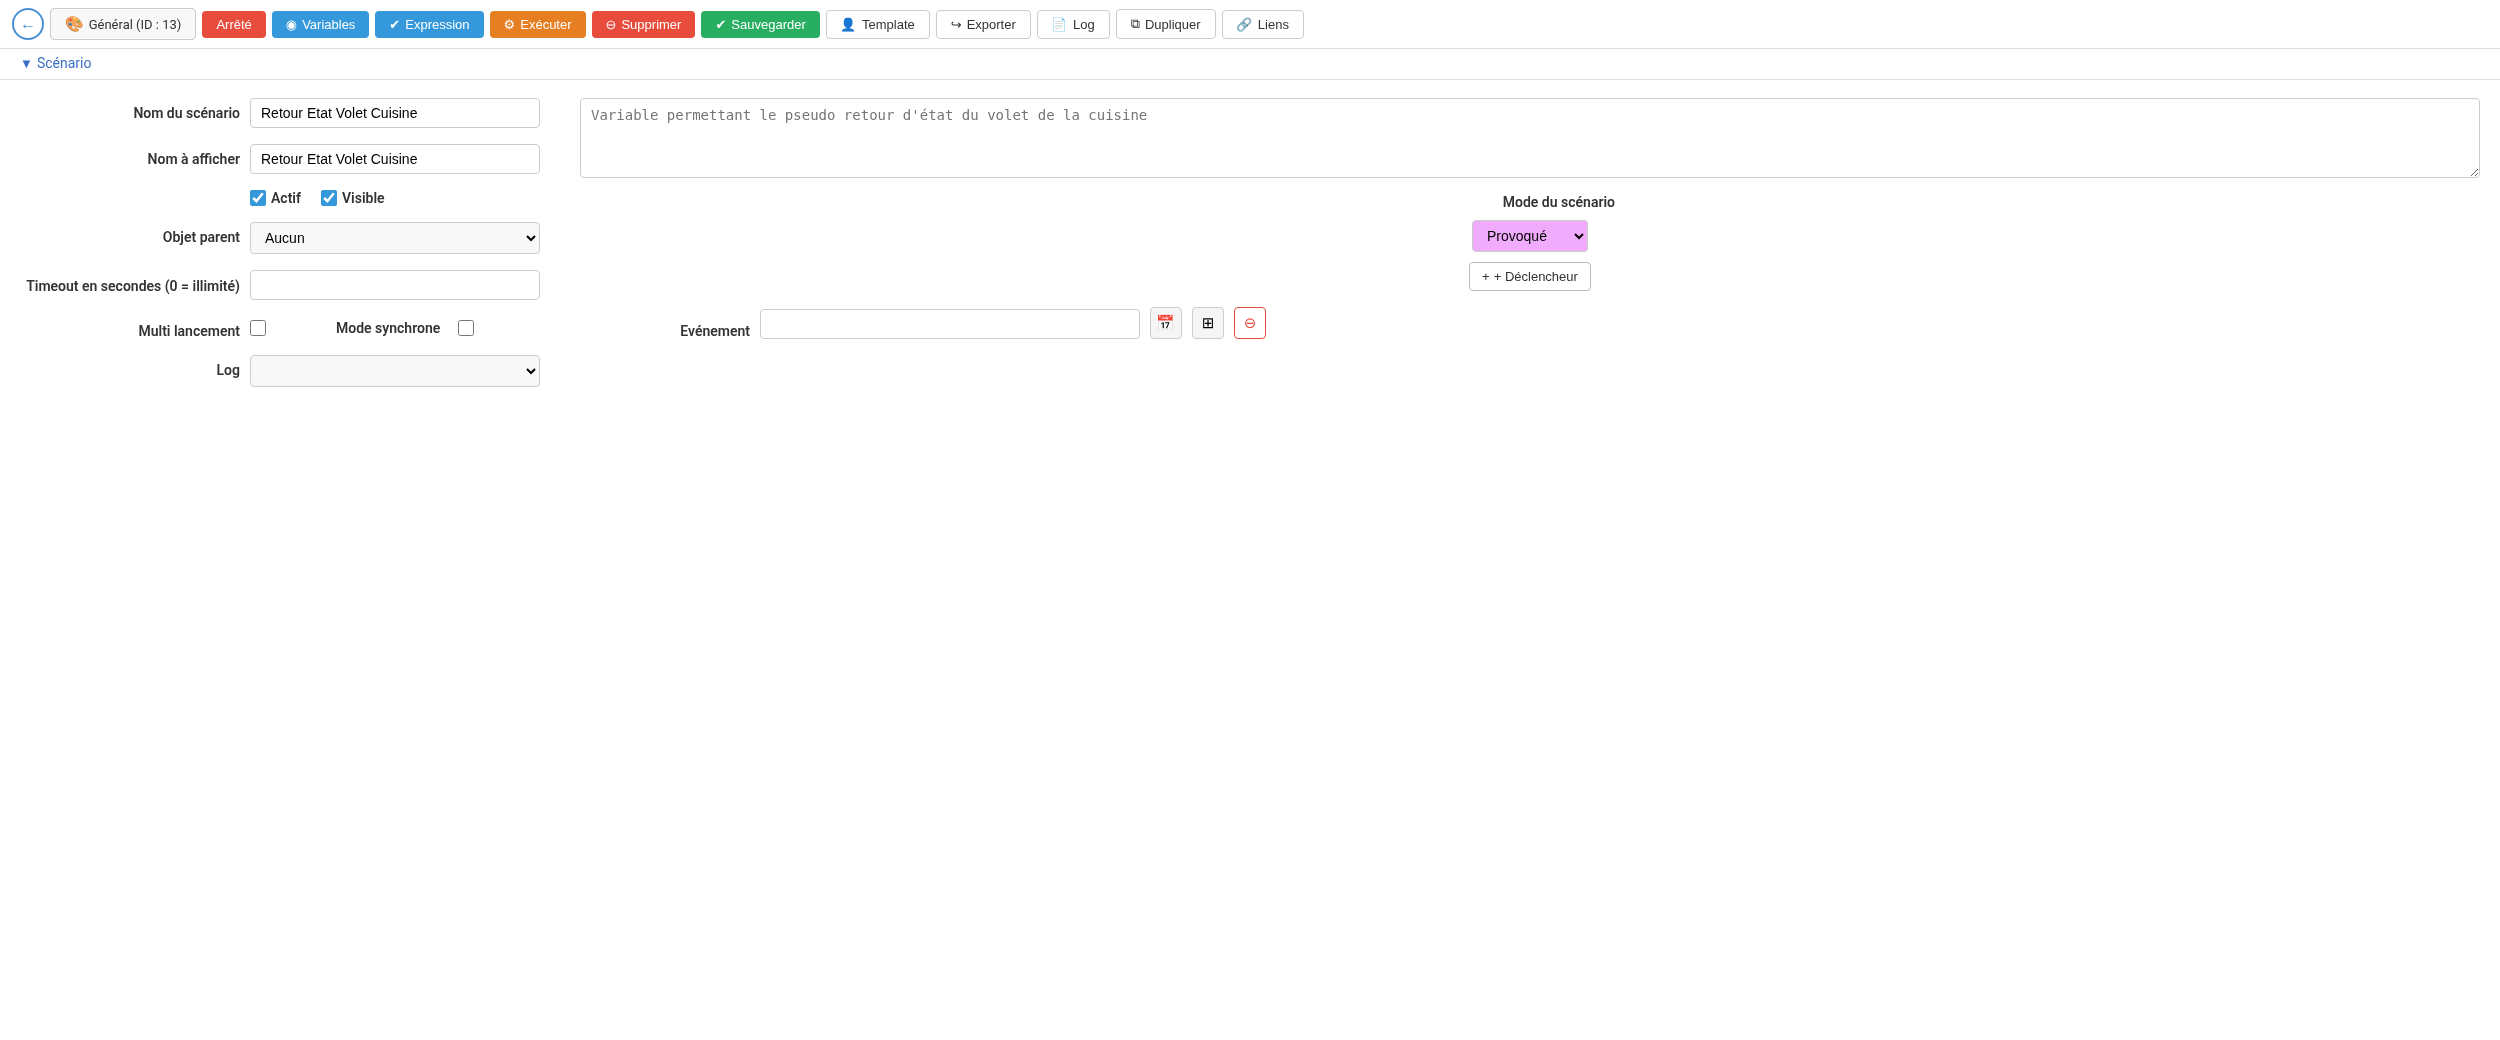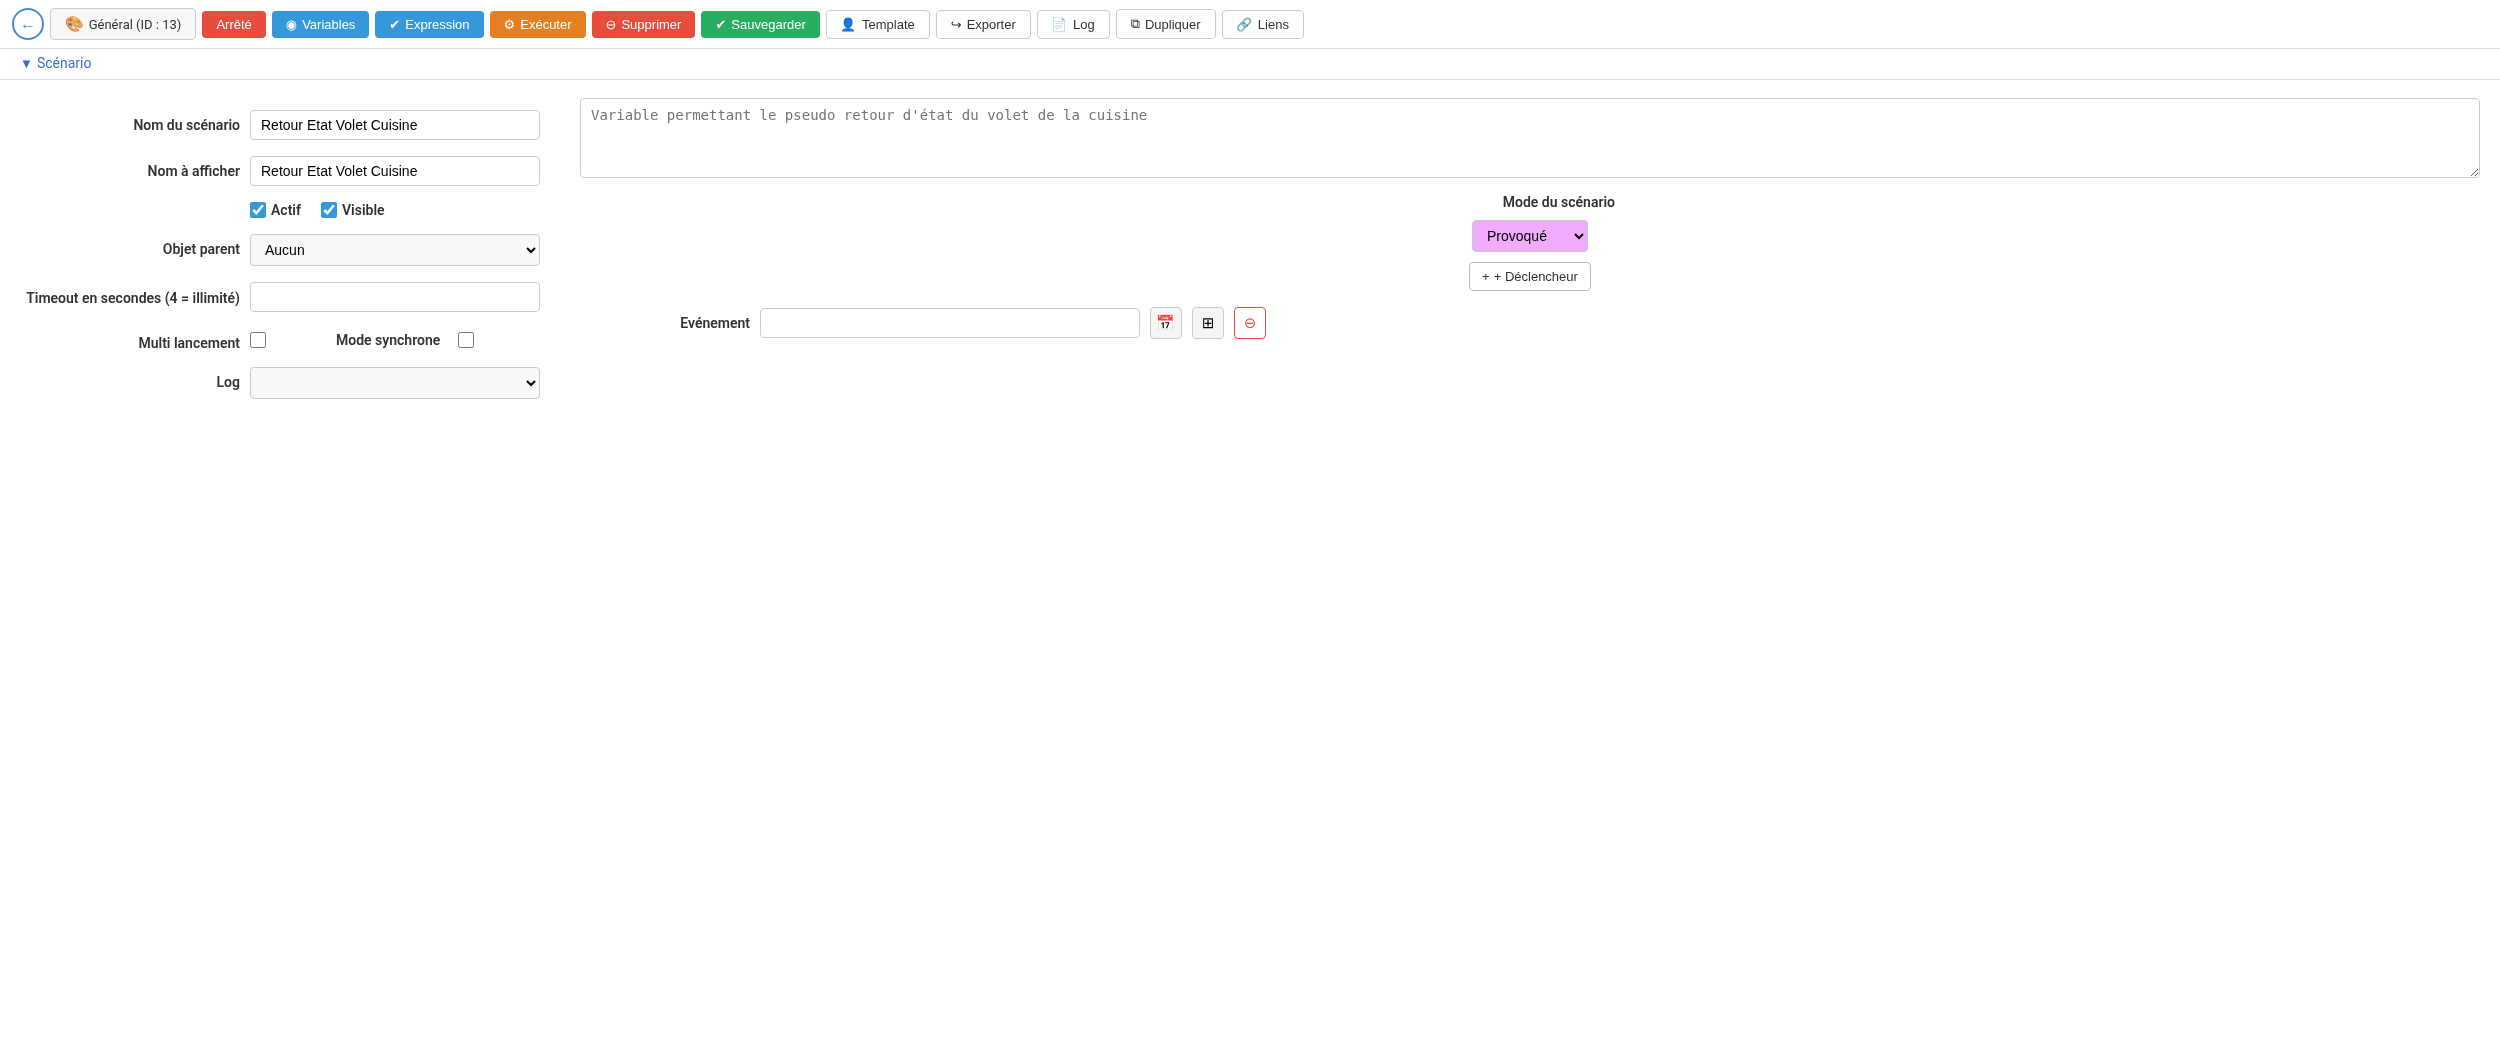--- a/index.html
+++ b/index.html
@@ -83,21 +83,20 @@
 
     
     .left-panel {
       flex: 0 0 520px;
     }
     .form-row {
       display: flex;
       align-items: flex-start;
       margin-bottom: 16px;
       gap: 10px;
-      margin-top: 12px;
     }
     .form-label {
       font-weight: 600;
       font-size: 14px;
       min-width: 220px;
       text-align: right;
       padding-top: 7px;
       flex-shrink: 0;
     }
     .form-control {
@@ -183,21 +182,21 @@
       border-radius: 4px;
       padding: 6px 12px;
       font-size: 13px;
       cursor: pointer;
       display: flex; align-items: center; gap: 4px;
       color: #333;
     }
 
     .event-row {
       display: flex;
-      align-items: center;
+      align-items: flex-end;
       gap: 10px;
     }
     .event-input {
       flex: 1;
       padding: 6px 10px;
       border: 1px solid #ccc;
       border-radius: 4px;
       font-size: 14px;
       background: #fff;
       max-width: 380px;
@@ -320,21 +319,21 @@
     </div>
 
     <div class="form-row">
       <label class="form-label">Objet parent</label>
       <select class="form-control">
         <option>Aucun</option>
       </select>
     </div>
 
     <div class="form-row">
-      <label class="form-label-wrap">Timeout en secondes (4 = illimité)</label>
+      <label class="form-label-wrap">Timeout en secondes (0 = illimité)</label>
       <input class="form-control" type="text" value="" style="">
     </div>
 
     <div class="form-row" style="align-items:center; padding-left: 0;">
       <span class="form-label">Multi lancement</span>
       <input type="checkbox" style="margin-right: 60px; width: 16px; height: 16px; cursor: pointer;">
       <span style="font-weight:600; margin-right:8px;">Mode synchrone</span>
       <input type="checkbox" style="width: 16px; height: 16px; cursor: pointer;">
     </div>
 

